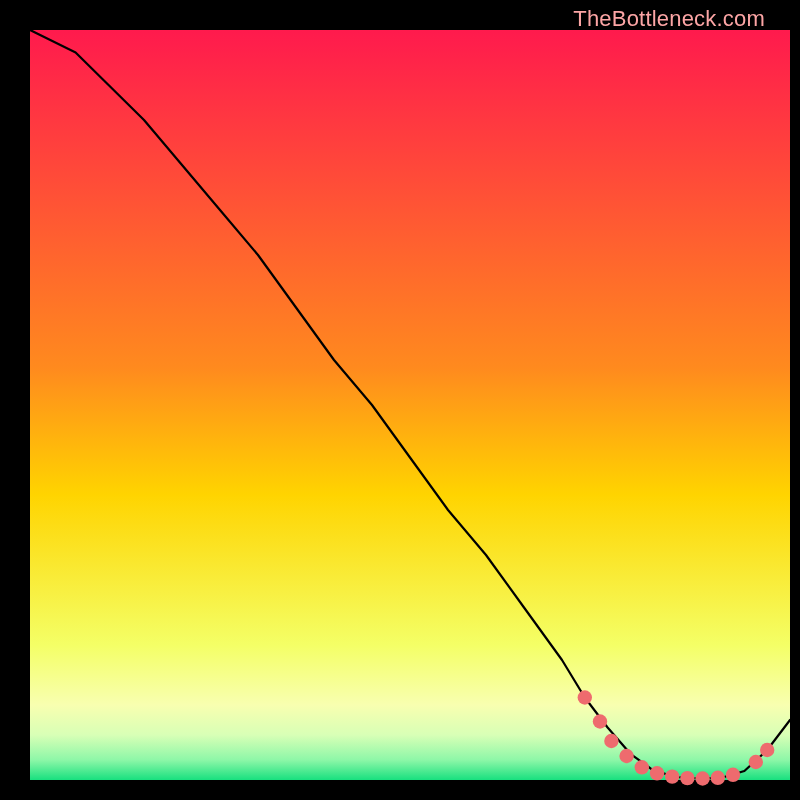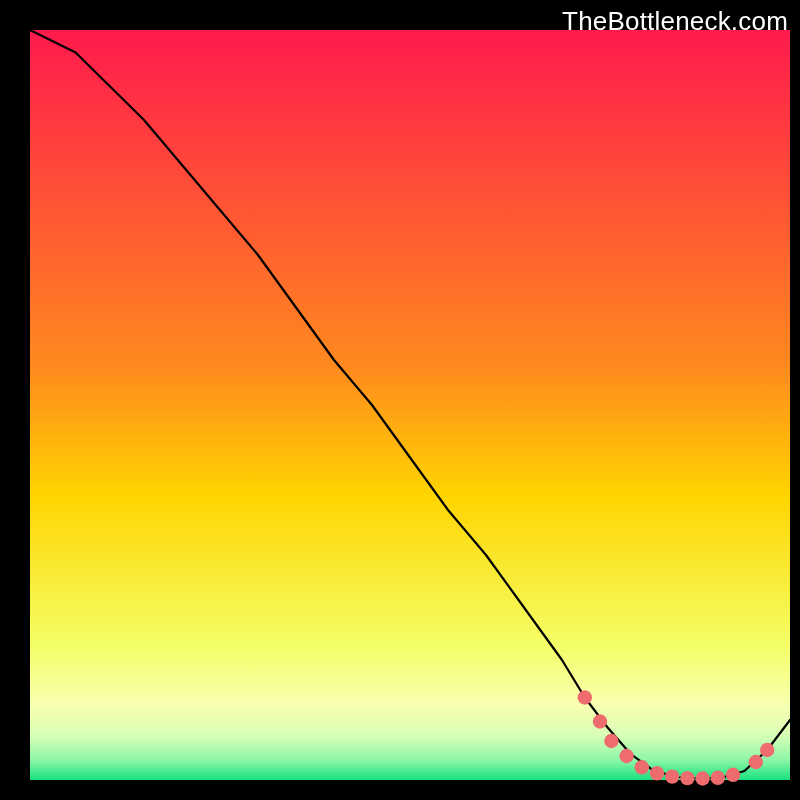--- a/index.html
+++ b/index.html
@@ -13,23 +13,23 @@
   }
   .chart-wrap {
     position: relative;
     width: 800px;
     height: 800px;
     background: #000;
   }
   .watermark {
     position: absolute;
     top: 6px;
-    right: 12px;
-    color: #ffffff;
-    font-size: 26px;
+    right: 35px;
+    color: #fca5a5;
+    font-size: 22px;
     font-weight: 500;
     letter-spacing: 0.2px;
     z-index: 5;
   }
   svg {
     position: absolute;
     top: 0;
     left: 0;
   }
 </style>

